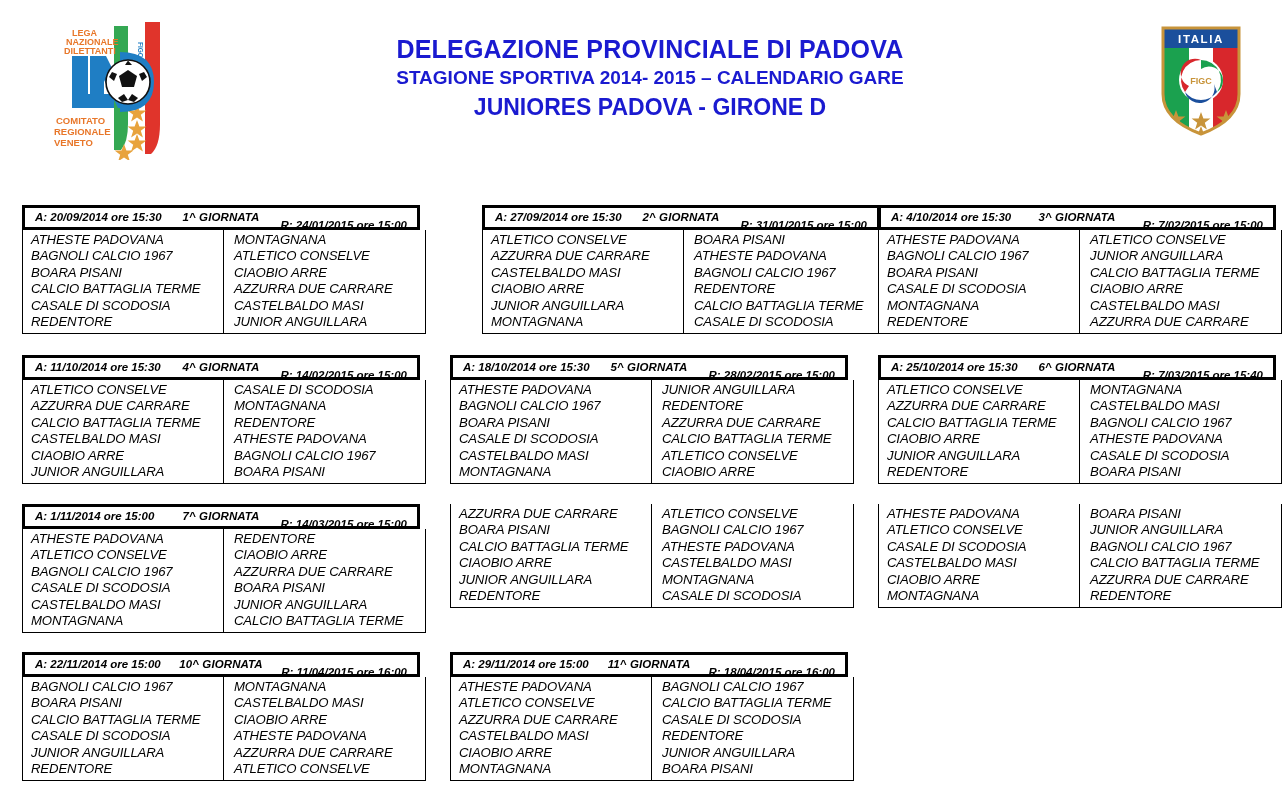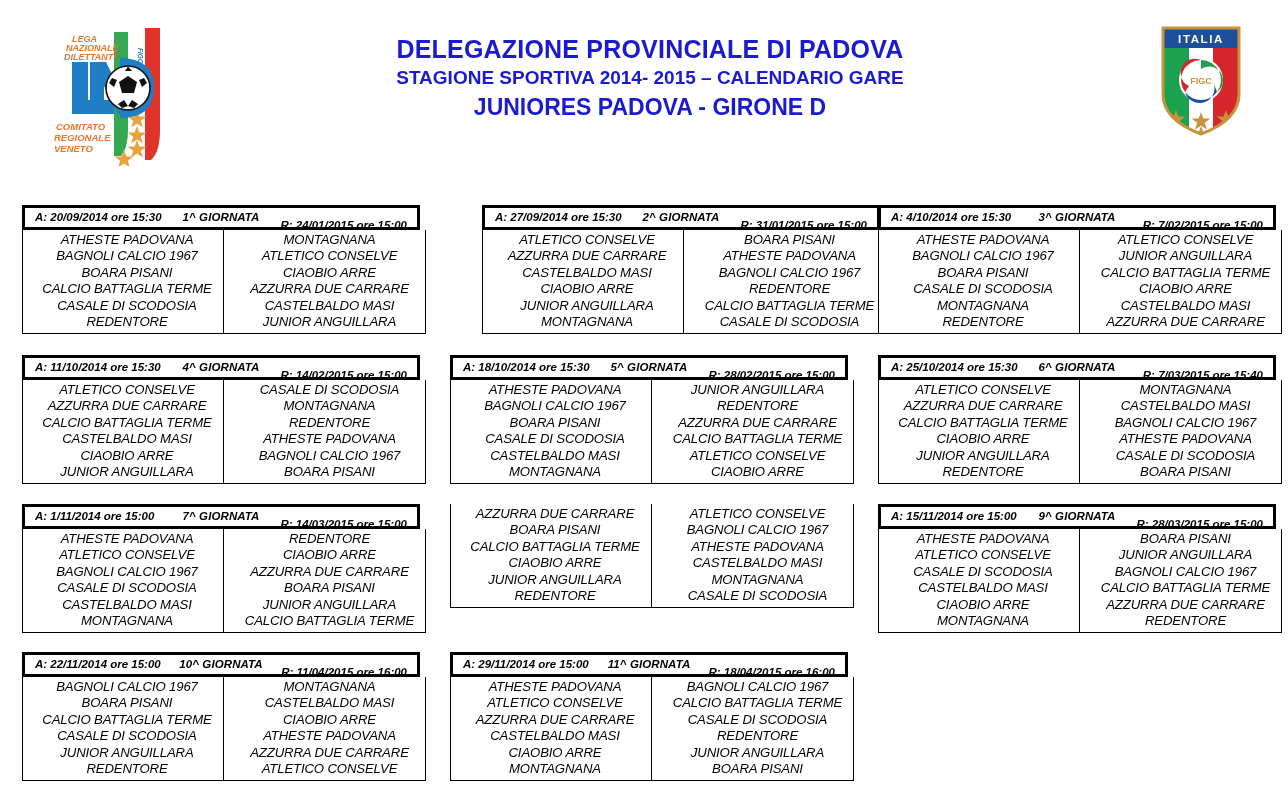--- a/index.html
+++ b/index.html
@@ -9,21 +9,21 @@
     font-family:"Liberation Sans", sans-serif;
     overflow:hidden;
     position:relative;
   }
 
   
   #header{
     position:absolute;left:0;top:0;width:1288px;height:180px;
   }
   #lnd-logo{
-    position:absolute;left:42px;top:18px;width:140px;height:148px;font-style:italic;
+    position:absolute;left:42px;top:12px;width:140px;height:148px;
   }
   #figc-logo{
     position:absolute;left:1155px;top:22px;width:92px;height:118px;
   }
   #title-block{
     position:absolute;left:300px;top:34px;width:700px;
     text-align:center;color:#1a1ad0;
   }
   .title-1{
     font-size:25px;font-weight:bold;letter-spacing:.2px;
@@ -66,21 +66,20 @@
     position:absolute;right:10px;top:8px;
     font-size:11.5px;font-weight:bold;color:#000;white-space:nowrap;
   }
   .md-body{
     border:1px solid #000;
     border-top:none;
     display:flex;
     background:#fff;
     box-sizing:border-box;
     width:404px;
-    text-align:center;
   }
   .md-col{
     flex:0 0 50%;
     box-sizing:border-box;
     padding:2px 0 3px 0;
   }
   .md-col.left{ border-right:1px solid #000; }
   .md-col .team{
     font-size:13.2px;
     line-height:16.4px;
@@ -367,25 +366,20 @@
           <div class="team">ATLETICO CONSELVE</div>
           <div class="team">BAGNOLI CALCIO 1967</div>
           <div class="team">ATHESTE PADOVANA</div>
           <div class="team">CASTELBALDO MASI</div>
           <div class="team">MONTAGNANA</div>
           <div class="team">CASALE DI SCODOSIA</div>
         </div>
       </div>
     </div>
     <div class="md-block" style="left: 878px; top: 504px;">
-      <div class="md-head">
-        <span class="hd-a">A: 15/11/2014  ore 15:00</span>
-        <span class="hd-n">9^ GIORNATA</span>
-        <span class="hd-r">R: 28/03/2015  ore 15:00</span>
-      </div>
       <div class="md-body">
         <div class="md-col left">
           <div class="team">ATHESTE PADOVANA</div>
           <div class="team">ATLETICO CONSELVE</div>
           <div class="team">CASALE DI SCODOSIA</div>
           <div class="team">CASTELBALDO MASI</div>
           <div class="team">CIAOBIO ARRE</div>
           <div class="team">MONTAGNANA</div>
         </div>
         <div class="md-col right">

